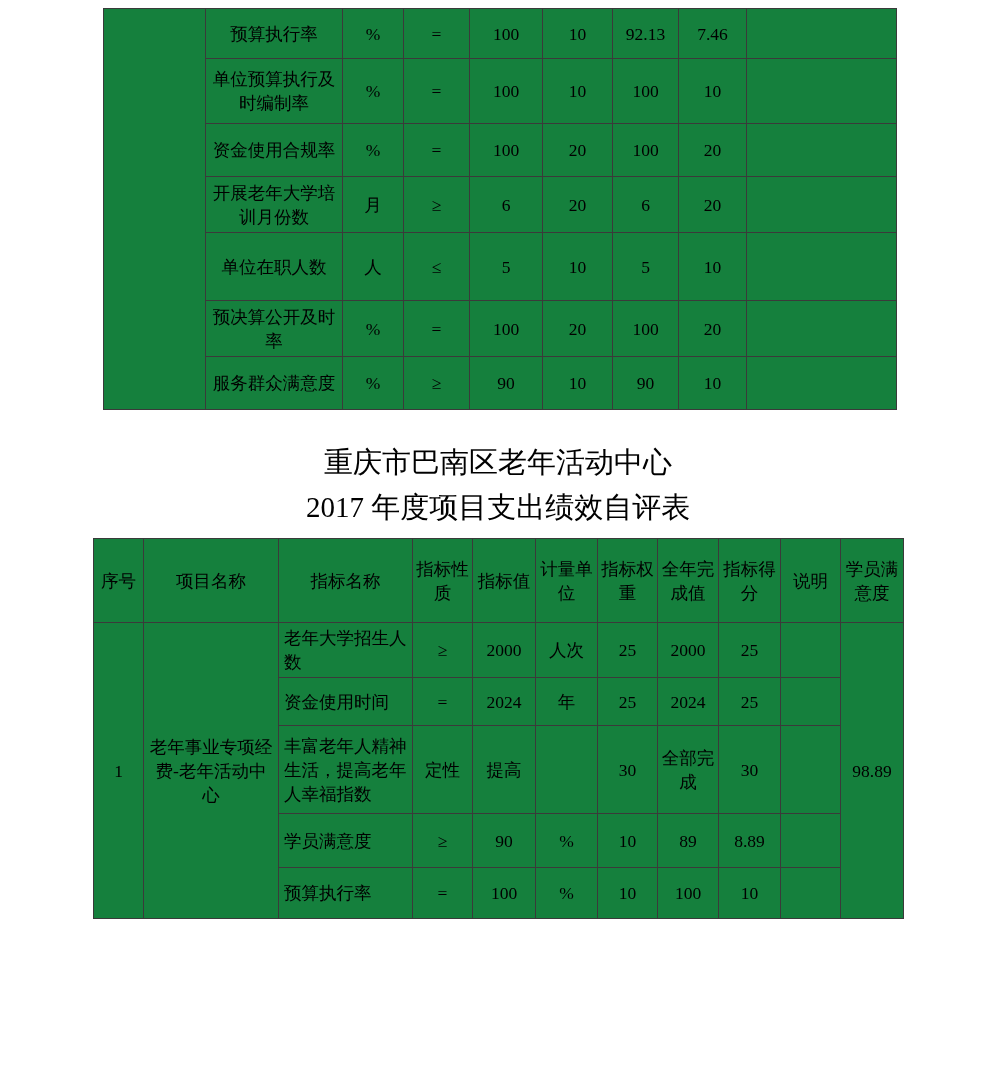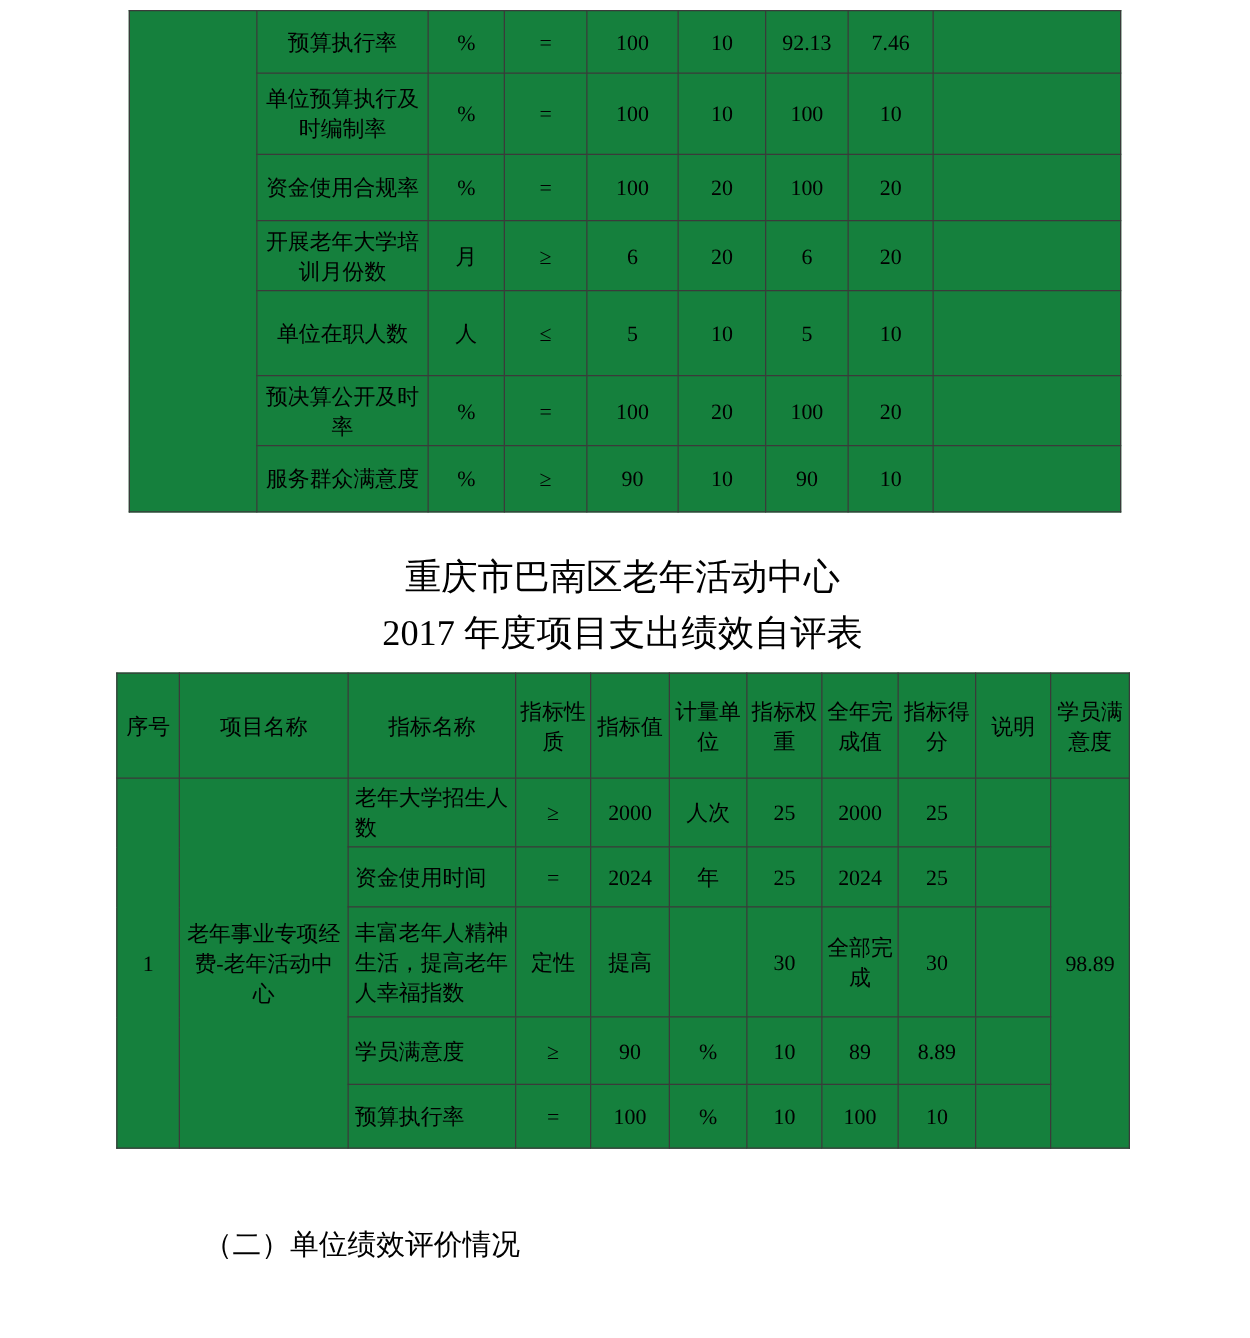--- a/index.html
+++ b/index.html
@@ -209,15 +209,14 @@
         <td>100</td>
         <td>%</td>
         <td>10</td>
         <td>100</td>
         <td>10</td>
         <td></td>
       </tr>
     </tbody>
   </table>
 
-  <div id="footer-heading" class="footer-line">（二）单位绩效评价情况</div>
 
 </div>
 
 </body></html>

